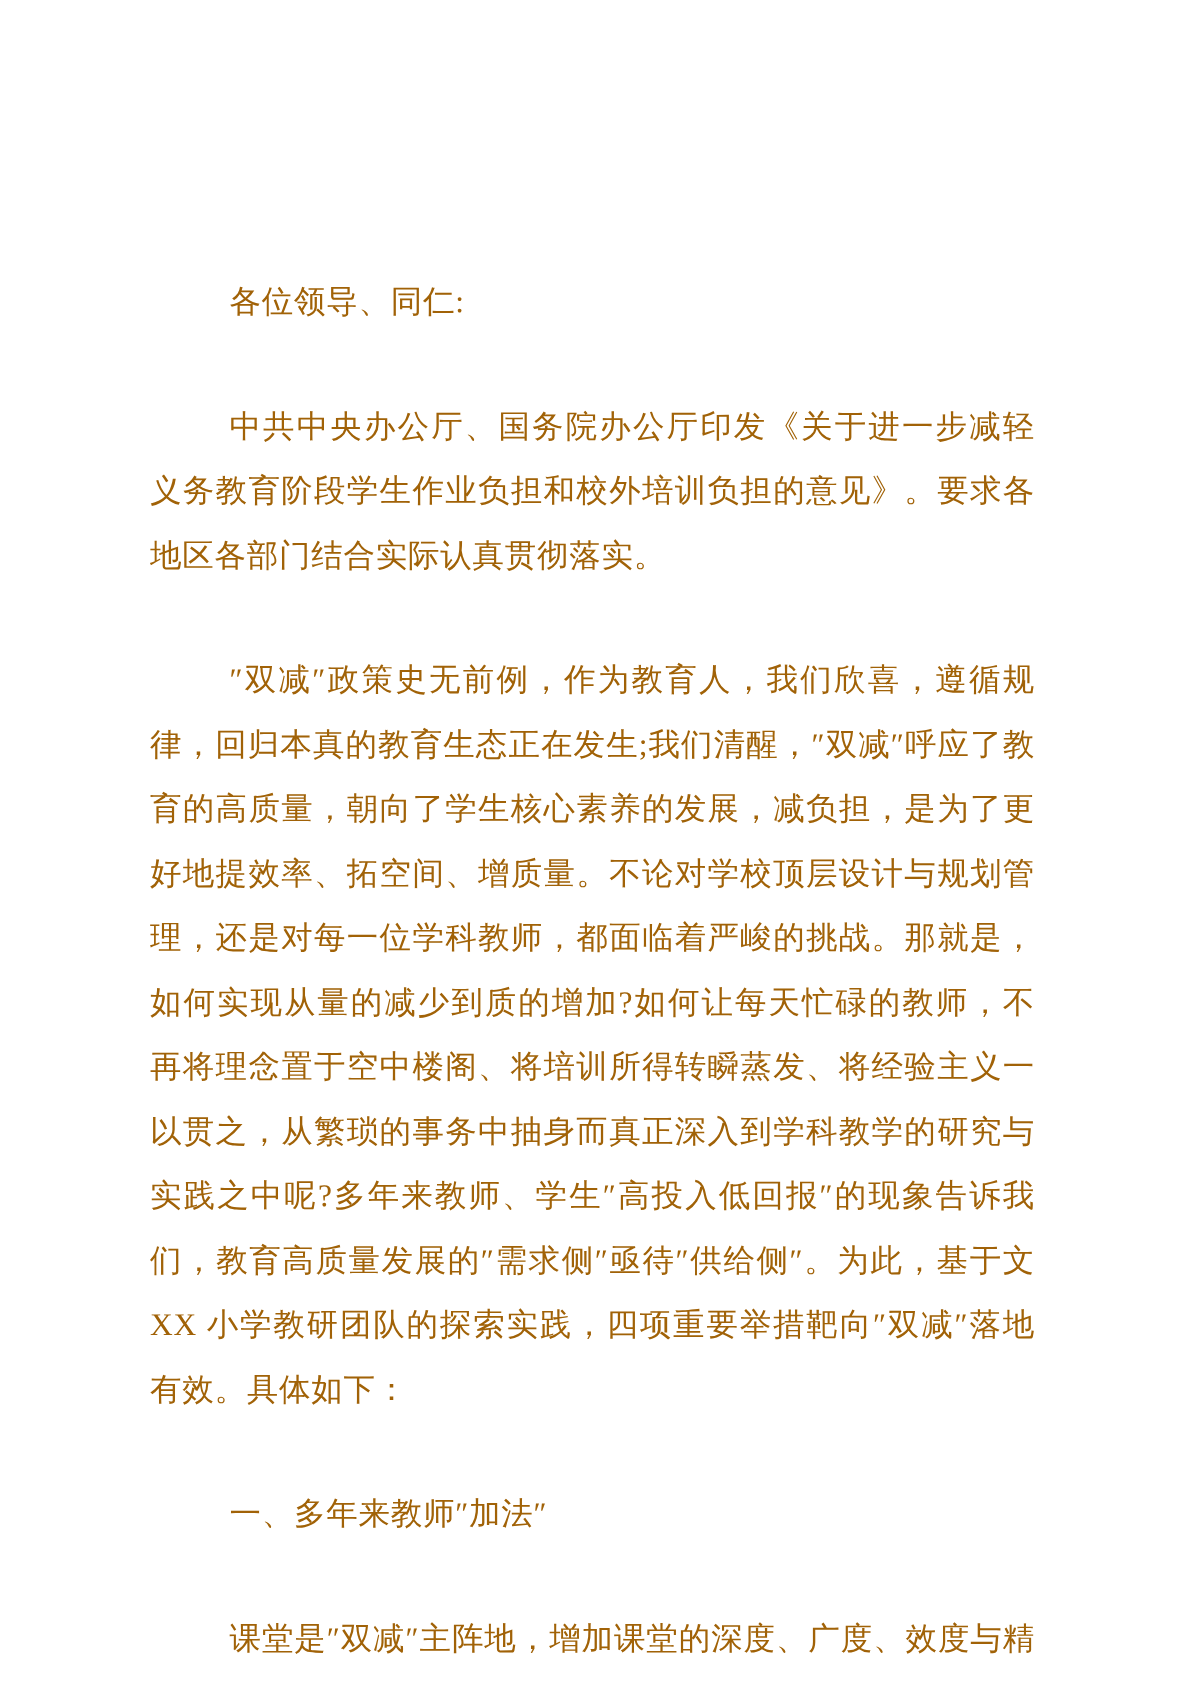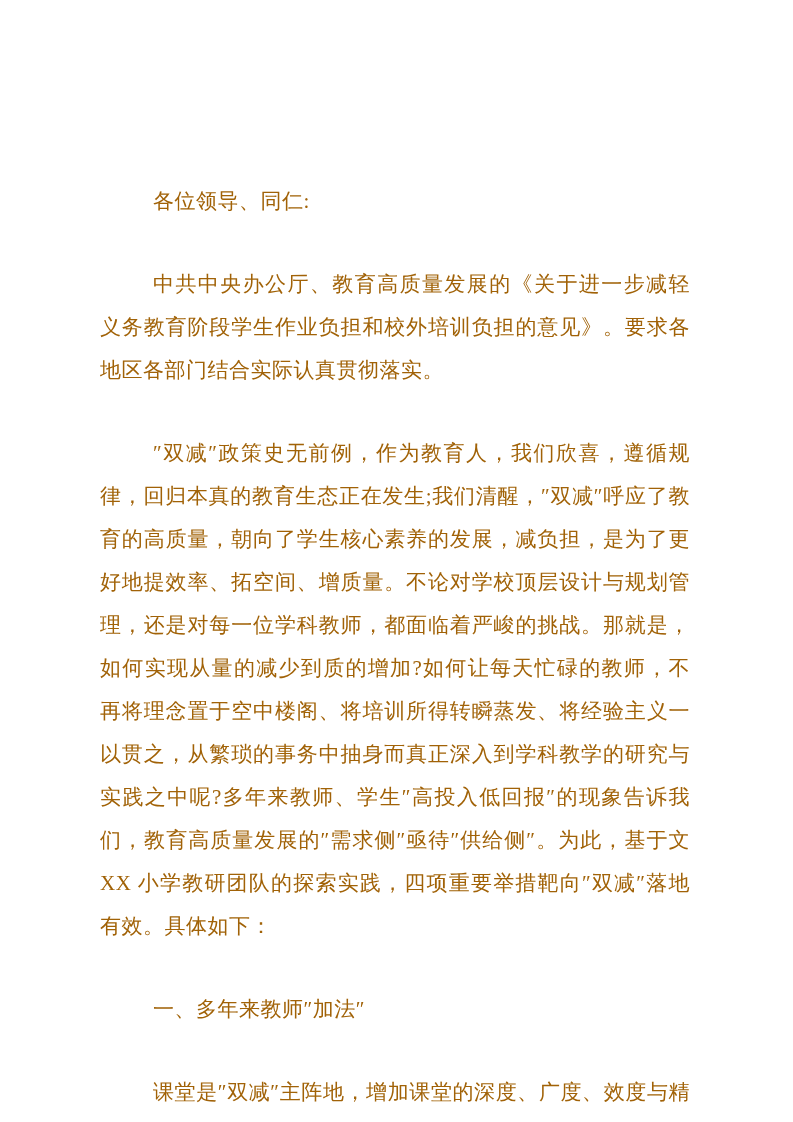--- a/index.html
+++ b/index.html
@@ -38,18 +38,18 @@
   .content p:last-child {
     margin-bottom: 0;
   }
 </style>
 </head>
 <body>
 
 <div class="page">
   <div class="content">
     <p>各位领导、同仁:</p>
-    <p class="justified">中共中央办公厅、教育高质量发展的《关于进一步减轻义务教育阶段学生作业负担和校外培训负担的意见》。要求各地区各部门结合实际认真贯彻落实。</p>
+    <p class="justified">中共中央办公厅、国务院办公厅印发《关于进一步减轻义务教育阶段学生作业负担和校外培训负担的意见》。要求各地区各部门结合实际认真贯彻落实。</p>
     <p class="justified">″双减″政策史无前例，作为教育人，我们欣喜，遵循规律，回归本真的教育生态正在发生;我们清醒，″双减″呼应了教育的高质量，朝向了学生核心素养的发展，减负担，是为了更好地提效率、拓空间、增质量。不论对学校顶层设计与规划管理，还是对每一位学科教师，都面临着严峻的挑战。那就是，如何实现从量的减少到质的增加?如何让每天忙碌的教师，不再将理念置于空中楼阁、将培训所得转瞬蒸发、将经验主义一以贯之，从繁琐的事务中抽身而真正深入到学科教学的研究与实践之中呢?多年来教师、学生″高投入低回报″的现象告诉我们，教育高质量发展的″需求侧″亟待″供给侧″。为此，基于文XX 小学教研团队的探索实践，四项重要举措靶向″双减″落地有效。具体如下：</p>
     <p>一、多年来教师″加法″</p>
     <p class="justified">课堂是″双减″主阵地，增加课堂的深度、广度、效度与精准度，</p>
   </div>
 </div>
 
 </body></html>

